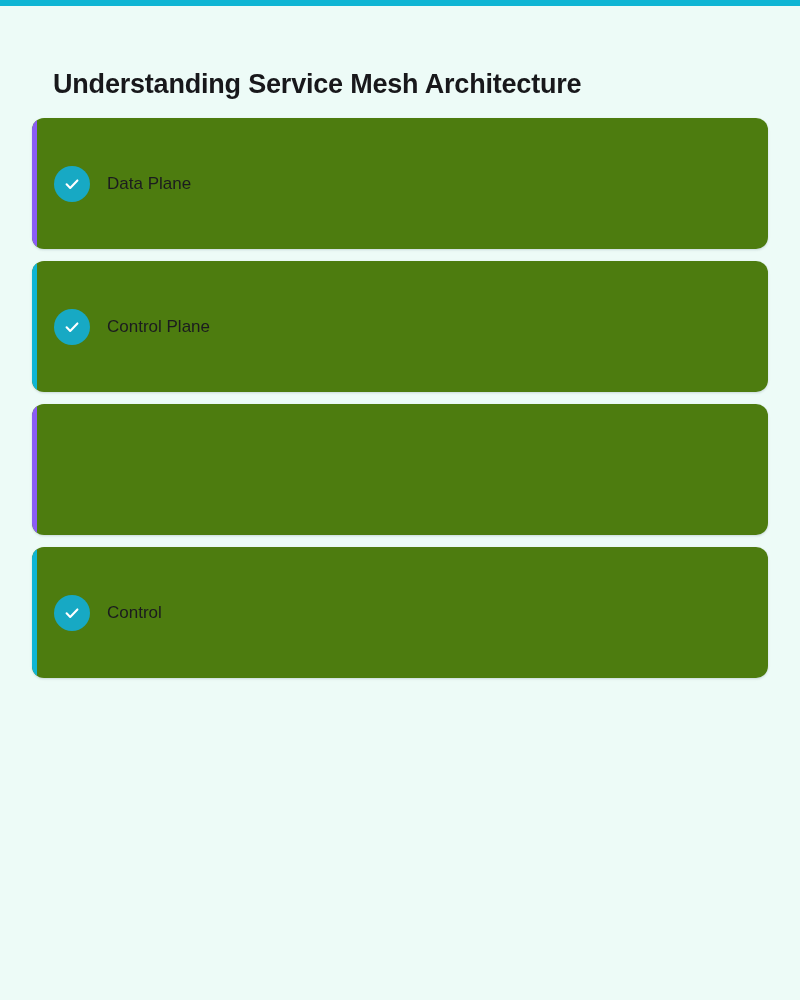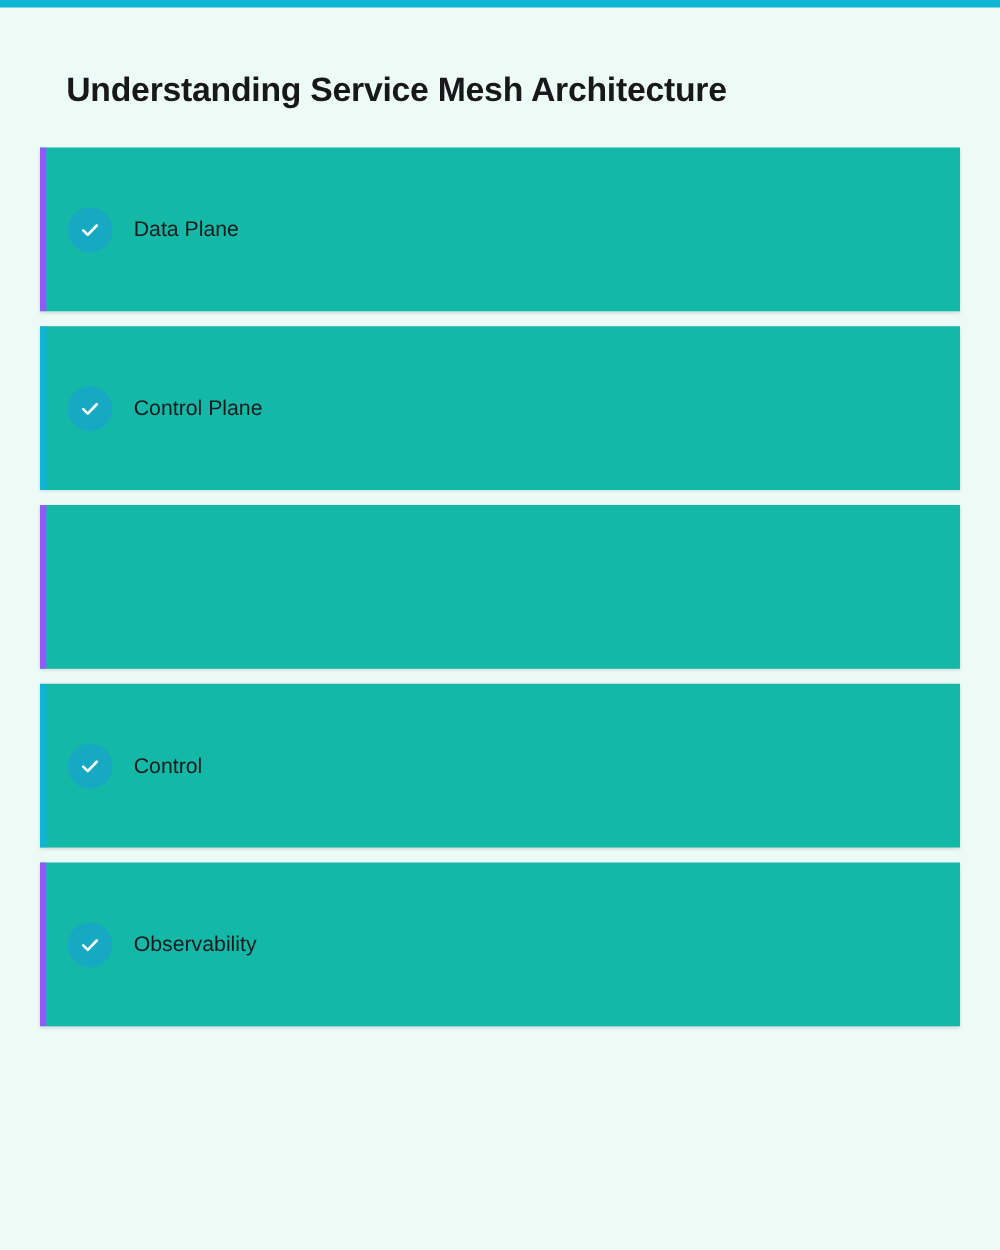--- a/index.html
+++ b/index.html
@@ -17,41 +17,41 @@
   .top-strip {
     position: absolute;
     top: 0; left: 0;
     width: 800px;
     height: 6px;
     background: #0fb5d4;
   }
   .page-title {
     position: absolute;
     left: 53px;
-    top: 35px;
+    top: 47px;
     font-size: 27px;
     font-weight: bold;
     color: #18181b;
     letter-spacing: -0.2px;
     line-height: 38px;
     white-space: nowrap;
     text-align: right;
   }
   .cards {
     position: absolute;
     left: 32px;
     top: 118px;
     width: 736px;
   }
   .card {
     position: relative;
     width: 736px;
     height: 131px;
-    background: #14b8a6;
-    border-radius: 0;
+    background: #4d7c0f;
+    border-radius: 12px;
     box-shadow: 0 1px 3px rgba(16,40,60,0.10), 0 1px 2px rgba(16,40,60,0.06);
     margin-bottom: 12px;
     overflow: hidden;
     box-sizing: border-box;
   }
   .card-accent {
     position: absolute;
     left: 0; top: 0;
     width: 5px;
     height: 131px;
@@ -129,26 +129,15 @@
     <div class="card-inner">
       <span class="check-circle">
         <svg width="20" height="20" viewBox="0 0 20 20" aria-hidden="true">
           <path d="M4.6 10.3 L8.2 13.9 L15.4 6.4" fill="none" stroke="#ffffff" stroke-width="2.1" stroke-linecap="round" stroke-linejoin="round"></path>
         </svg>
       </span>
       <span class="card-label">Control</span>
     </div>
   </div>
 
-  <div class="card">
-    <div class="card-accent purple"></div>
-    <div class="card-inner">
-      <span class="check-circle">
-        <svg width="20" height="20" viewBox="0 0 20 20" aria-hidden="true">
-          <path d="M4.6 10.3 L8.2 13.9 L15.4 6.4" fill="none" stroke="#ffffff" stroke-width="2.1" stroke-linecap="round" stroke-linejoin="round"></path>
-        </svg>
-      </span>
-      <span class="card-label">Observability</span>
-    </div>
-  </div>
 
 
 </div>
 
 </body></html>

